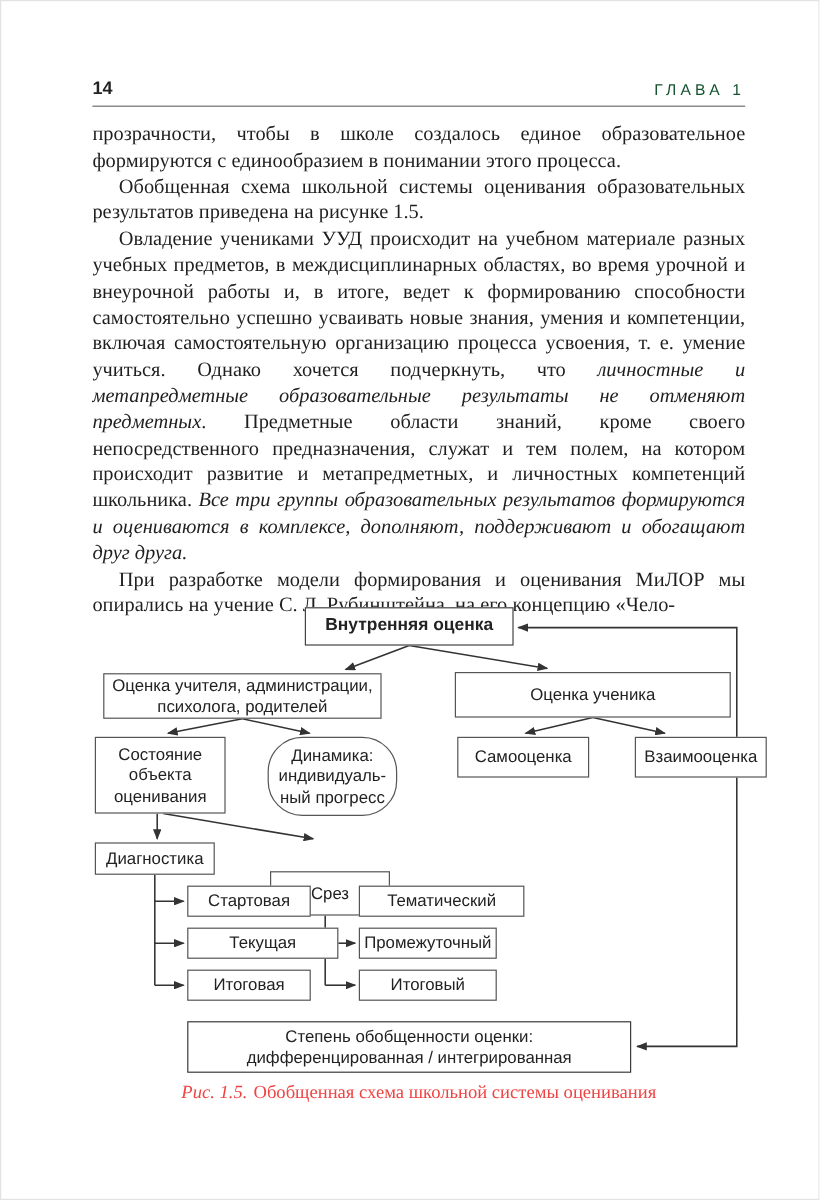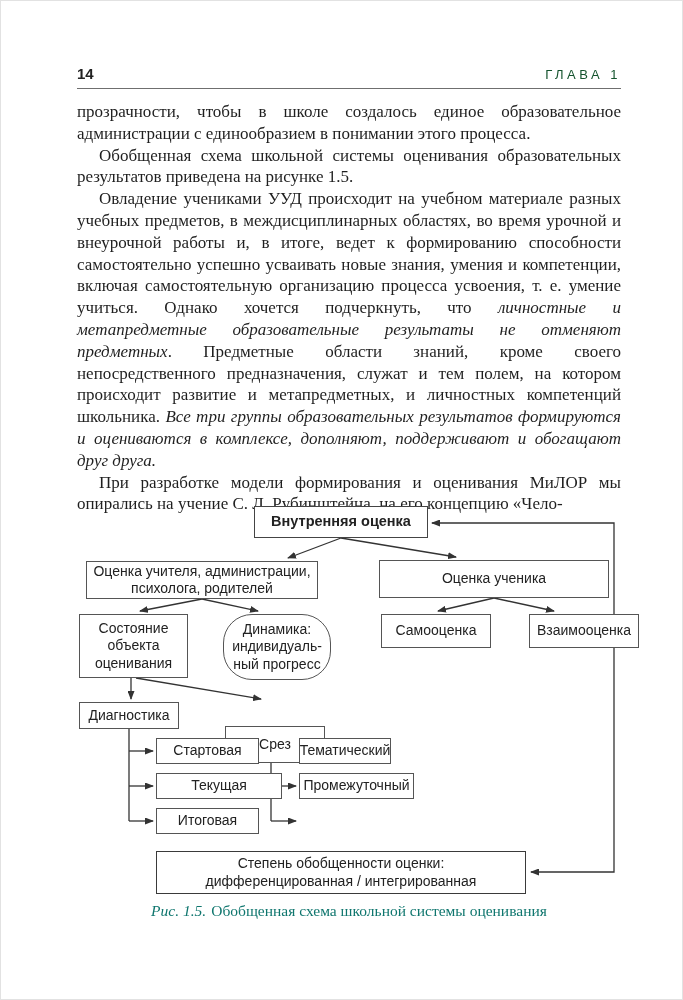--- a/index.html
+++ b/index.html
@@ -42,43 +42,43 @@
   .n-student{left:378px;top:63px;width:230px;height:38px;}
   .n-state{left:78px;top:117px;width:109px;height:64px;}
   .n-dynamics{left:222px;top:117px;width:108px;height:66px;border-radius:29px;}
   .n-self{left:380px;top:117px;width:110px;height:34px;}
   .n-peer{left:528px;top:117px;width:110px;height:34px;}
   .n-diagnostics{left:78px;top:205px;width:100px;height:27px;}
   .n-srez{left:224px;top:205px;width:100px;height:37px;margin-top:24px;}
   .n-start{left:155px;top:241px;width:103px;height:26px;}
   .n-current{left:155px;top:276px;width:126px;height:26px;}
   .n-final-a{left:155px;top:311px;width:103px;height:26px;}
-  .n-thematic{left:298px;top:241px;width:92px;height:26px;}
+  .n-thematic{left:298px;top:241px;width:138px;height:26px;}
   .n-interim{left:298px;top:276px;width:115px;height:26px;}
   .n-final-b{left:298px;top:311px;width:115px;height:26px;}
   .n-degree{left:155px;top:354px;width:370px;height:43px;}
   
   .caption{
     position:absolute;left:76px;top:901px;width:544px;text-align:center;
-    font-size:15.5px;color:#0f766e;
+    font-size:15.5px;color:#ef4444;
   }
   .caption .lbl{font-style:italic;margin-right:5px;}
 </style>
 </head>
 <body>
 
 <div class="page">
 
   <div class="running-head">
     <span class="page-num">14</span>
     <span class="chapter">ГЛАВА 1</span>
   </div>
 
   <div class="bodytext">
-    <p class="noindent">прозрачности, чтобы в школе создалось единое образовательное администрации с единообразием в понимании этого процесса.</p>
+    <p class="noindent">прозрачности, чтобы в школе создалось единое образовательное формируются с единообразием в понимании этого процесса.</p>
     <p>Обобщенная схема школьной системы оценивания образовательных результатов приведена на рисунке 1.5.</p>
     <p><span>Овладение учениками УУД происходит на учебном материале разных учебных предметов, в междисциплинарных областях, во время урочной и внеурочной работы и, в итоге, ведет к формированию способности самостоятельно успешно усваивать новые знания, умения и компетенции, включая самостоятельную организацию процесса усвоения, т. е. умение учиться. Однако хочется подчеркнуть, что </span><span class="it">личностные и метапредметные образовательные результаты не отменяют предметных</span><span>. Предметные области знаний, кроме своего непосредственного предназначения, служат и тем полем, на котором происходит развитие и метапредметных, и личностных компетенций школьника. </span><span class="it">Все три группы образовательных результатов формируются и оцениваются в комплексе, дополняют, поддерживают и обогащают друг друга.</span></p>
     <p>При разработке модели формирования и оценивания МиЛОР мы опирались на учение С. Л. Рубинштейна, на его концепцию «Чело-</p>
   </div>
 
   <div class="diagram">
 
     <svg class="connectors" width="683" height="404" viewBox="0 0 683 404" xmlns="http://www.w3.org/2000/svg">
       <defs>
         <marker id="ah" markerWidth="9" markerHeight="7" refX="8" refY="3.5" orient="auto" markerUnits="userSpaceOnUse">
@@ -128,20 +128,21 @@
 ный прогресс</div>
     <div class="box n-self">Самооценка</div>
     <div class="box n-peer">Взаимооценка</div>
     <div class="box n-diagnostics">Диагностика</div>
     <div class="box n-srez">Срез</div>
     <div class="box n-start">Стартовая</div>
     <div class="box n-current">Текущая</div>
     <div class="box n-final-a">Итоговая</div>
     <div class="box n-thematic">Тематический</div>
     <div class="box n-interim">Промежуточный</div>
+    <div class="box n-final-b">Итоговый</div>
     <div class="box degree n-degree">Степень обобщенности оценки:
 дифференцированная / интегрированная</div>
   </div>
 
   <div class="caption">
     <span class="lbl">Рис. 1.5.</span><span>Обобщенная схема школьной системы оценивания</span>
   </div>
 
 </div>
 

